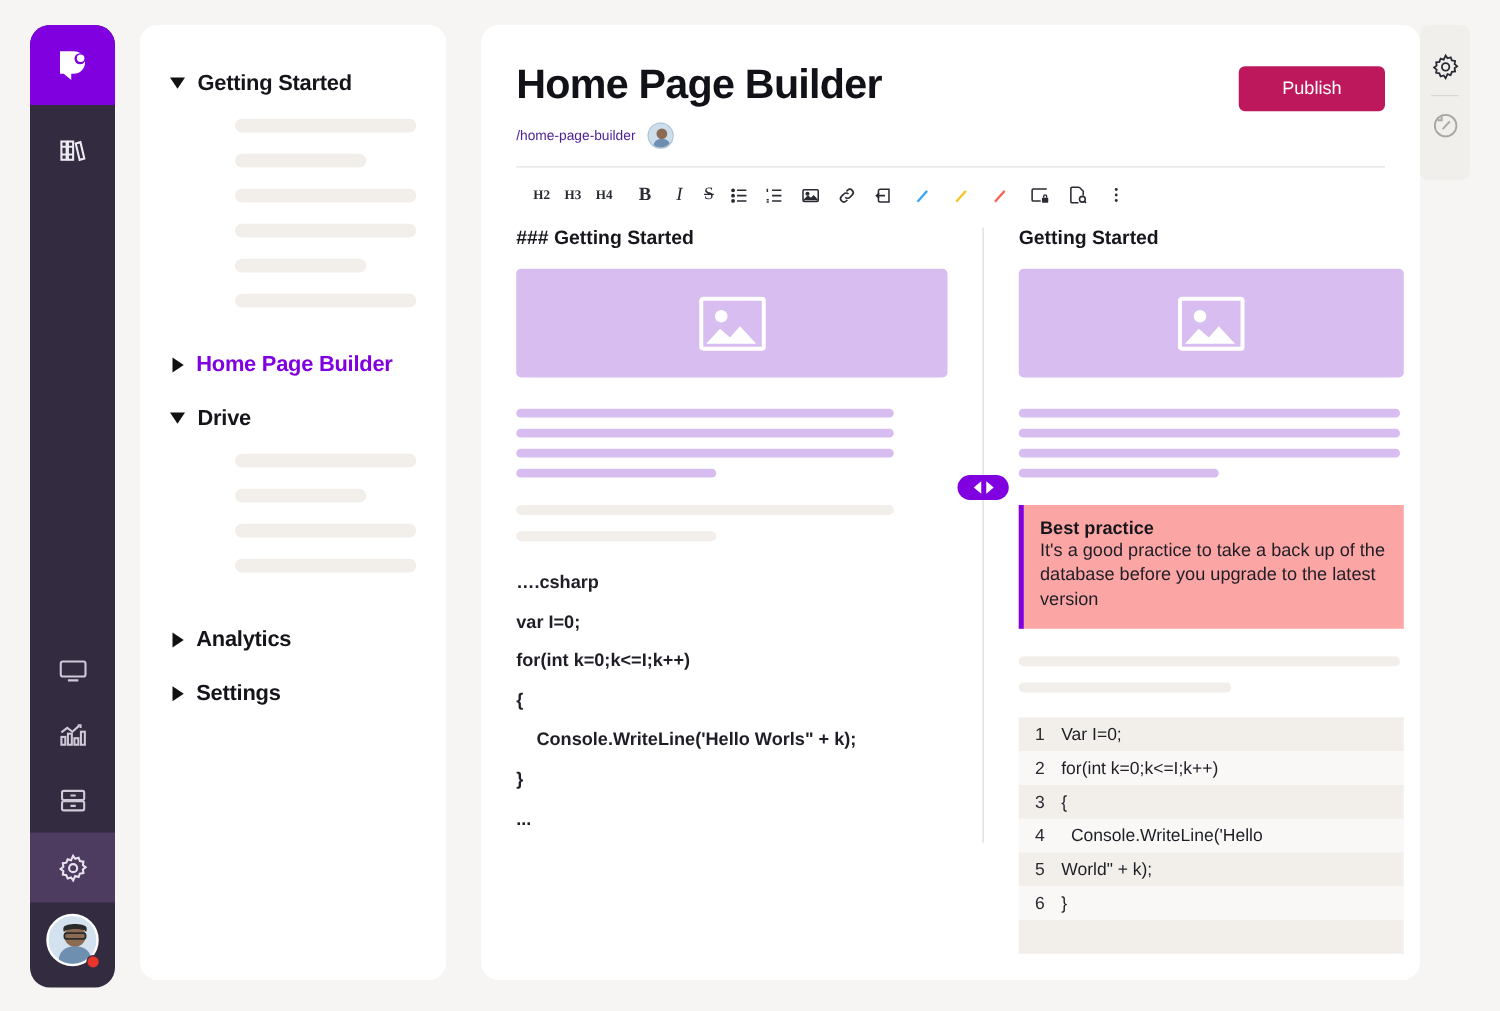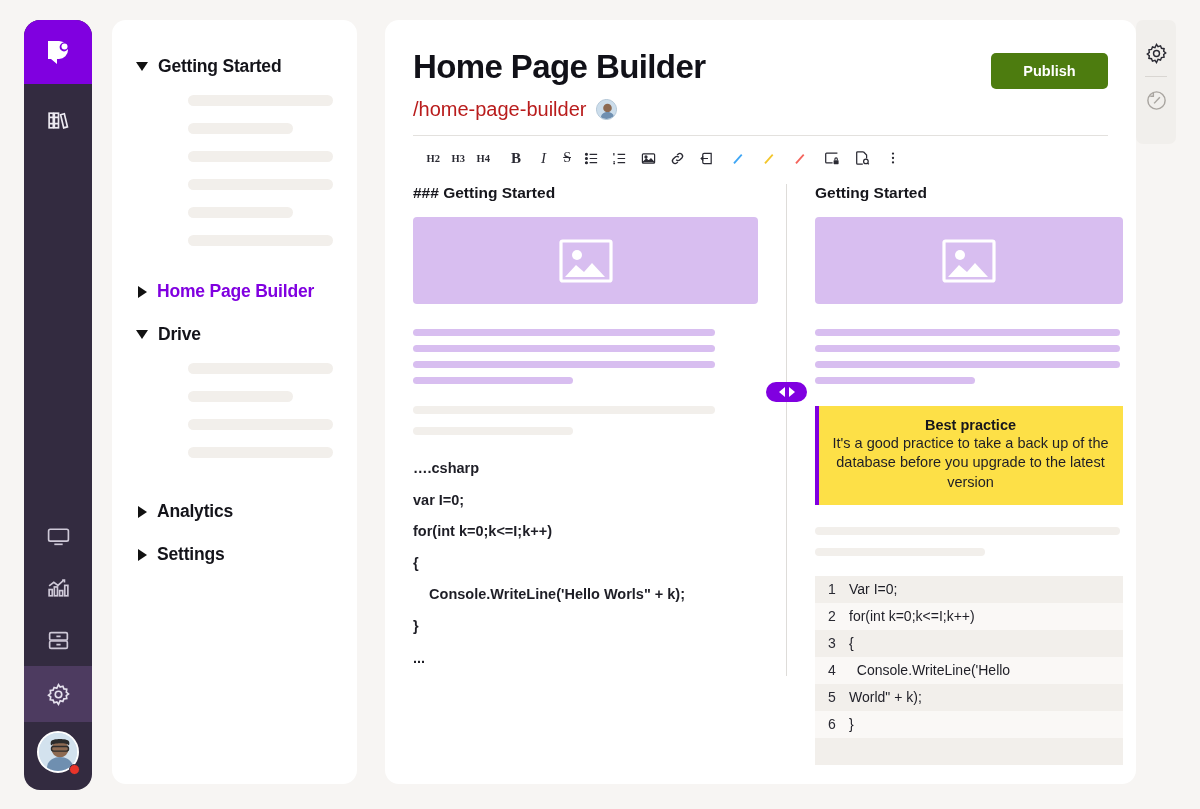--- a/index.html
+++ b/index.html
@@ -86,28 +86,28 @@
   .main {
     position: absolute; left: 385px; top: 20px;
     width: 751px; height: 764px;
     background: #FFFFFF; border-radius: 14px;
     padding: 28px 28px 0 28px;
     overflow: hidden;
   }
   .title-row { display: flex; align-items: flex-start; justify-content: space-between; }
   .page-title { font-size: 33px; font-weight: 700; color: #111118; letter-spacing: -0.6px; }
   .publish-btn {
-    background: #4d7c0f; color: #fff; border: none;
+    background: #be185d; color: #fff; border: none;
     font-family: "Liberation Sans", sans-serif;
-    font-size: 14.5px; font-weight: 700;
+    font-size: 14.5px; font-weight: 400;
     padding: 10px 12px; width: 117px; border-radius: 5px;
     cursor: pointer; margin-top: 5px;
   }
   .slug-row { display: flex; align-items: center; gap: 10px; margin-top: 9px; }
-  .slug { font-size: 20px; color: #b91c1c; }
+  .slug { font-size: 11px; color: #4c1d95; }
   .slug-avatar {
     width: 21px; height: 21px; border-radius: 50%;
     background: #C9DCEC; border: 1px solid #AFC3D4; overflow: hidden; position: relative;
   }
   .divider-h { height: 1px; background: #E3E1DE; margin-top: 14px; }
 
   
   .toolbar {
     display: flex; align-items: center; gap: 0px;
     padding: 11px 0 9px 2px;
@@ -148,22 +148,22 @@
   .purple-lines { margin-top: 25px; }
   .pline { height: 7px; background: #D8BEF0; border-radius: 4px; margin-bottom: 9px; }
 
   .md-text { font-size: 14.5px; color: #1E1E26; line-height: 1.34; margin-top: 31px; }
   .gray-lines { margin-top: 22px; }
   .gline { height: 8px; background: #F2EFEB; border-radius: 4px; margin-bottom: 13px; }
 
   .code-plain { margin-top: 18px; font-size: 14.5px; color: #1E1E26; line-height: 2.18; white-space: pre; font-weight: bold; }
 
   .callout {
-    background: #fde047; border-left: 4px solid #8000E0;
-    padding: 11px 14px 13px 13px; margin-top: 22px; text-align: center;
+    background: #fca5a5; border-left: 4px solid #8000E0;
+    padding: 11px 14px 13px 13px; margin-top: 22px;
   }
   .callout-title { font-size: 14.5px; font-weight: 700; color: #16161C; margin-bottom: 1px; }
   .callout-body { font-size: 14.5px; color: #1E1E26; line-height: 1.33; }
 
   .codebox { margin-top: 20px; background: #FBFAF8; }
   .code-row { display: flex; height: 27px; align-items: center; font-size: 14px; color: #1E1E26; }
   .code-row.odd { background: #F2EFEB; }
   .code-row.even { background: #FAF8F6; }
   .ln { width: 34px; flex: none; text-align: left; padding-left: 13px; color: #2A2A33; }
   .code-txt { white-space: pre; }

